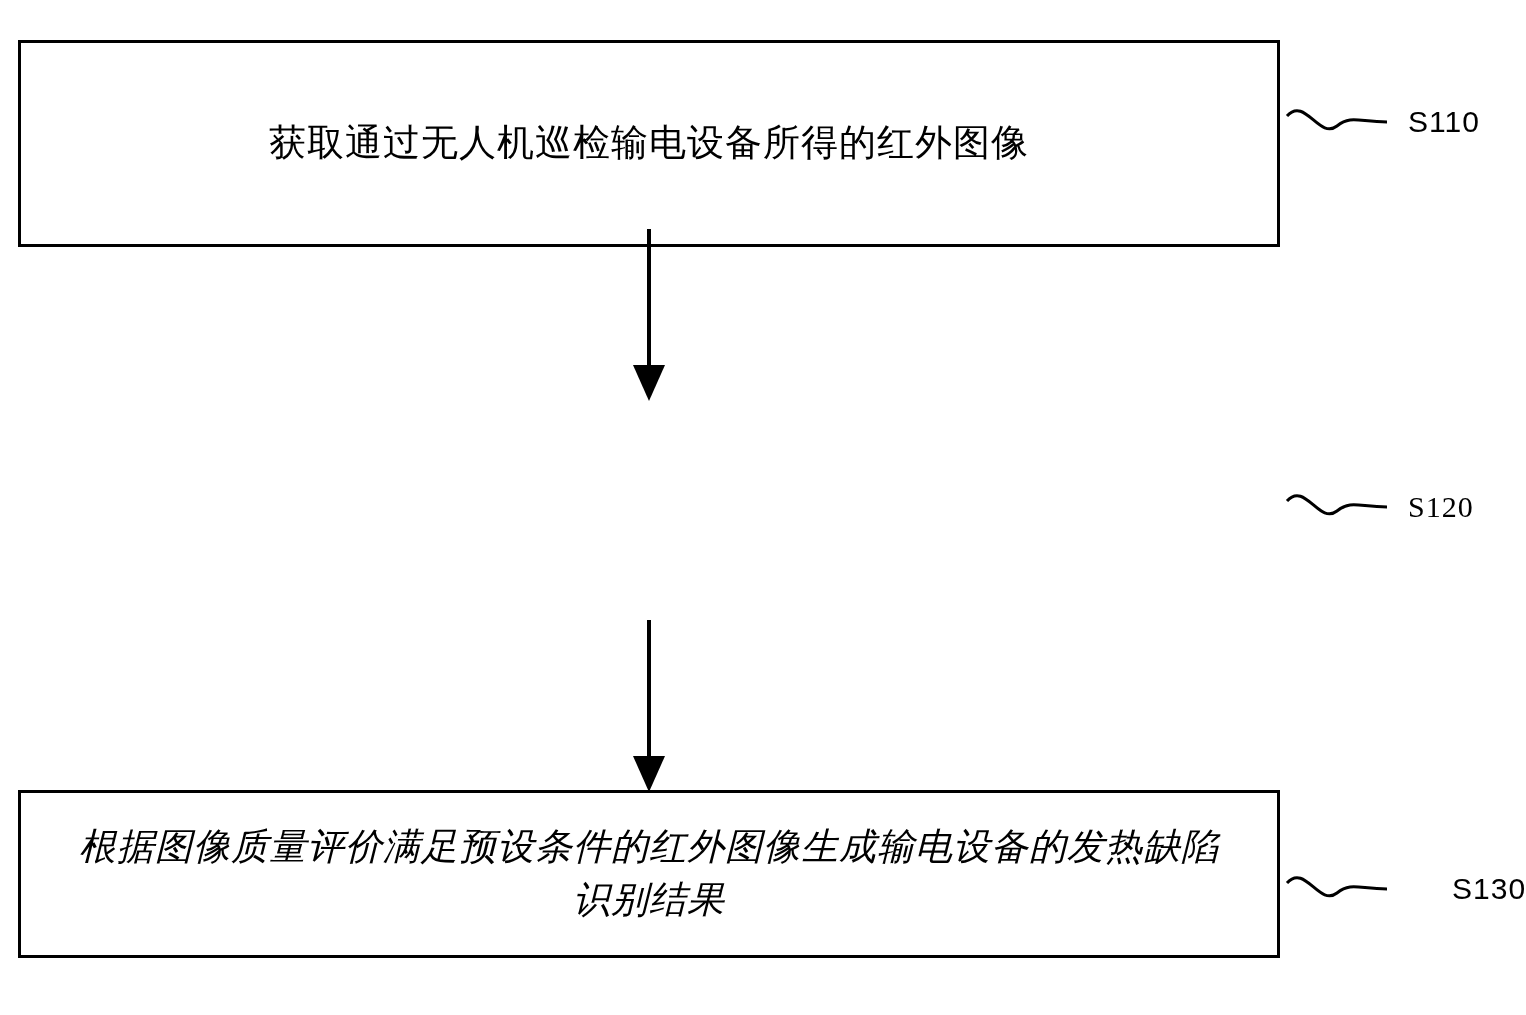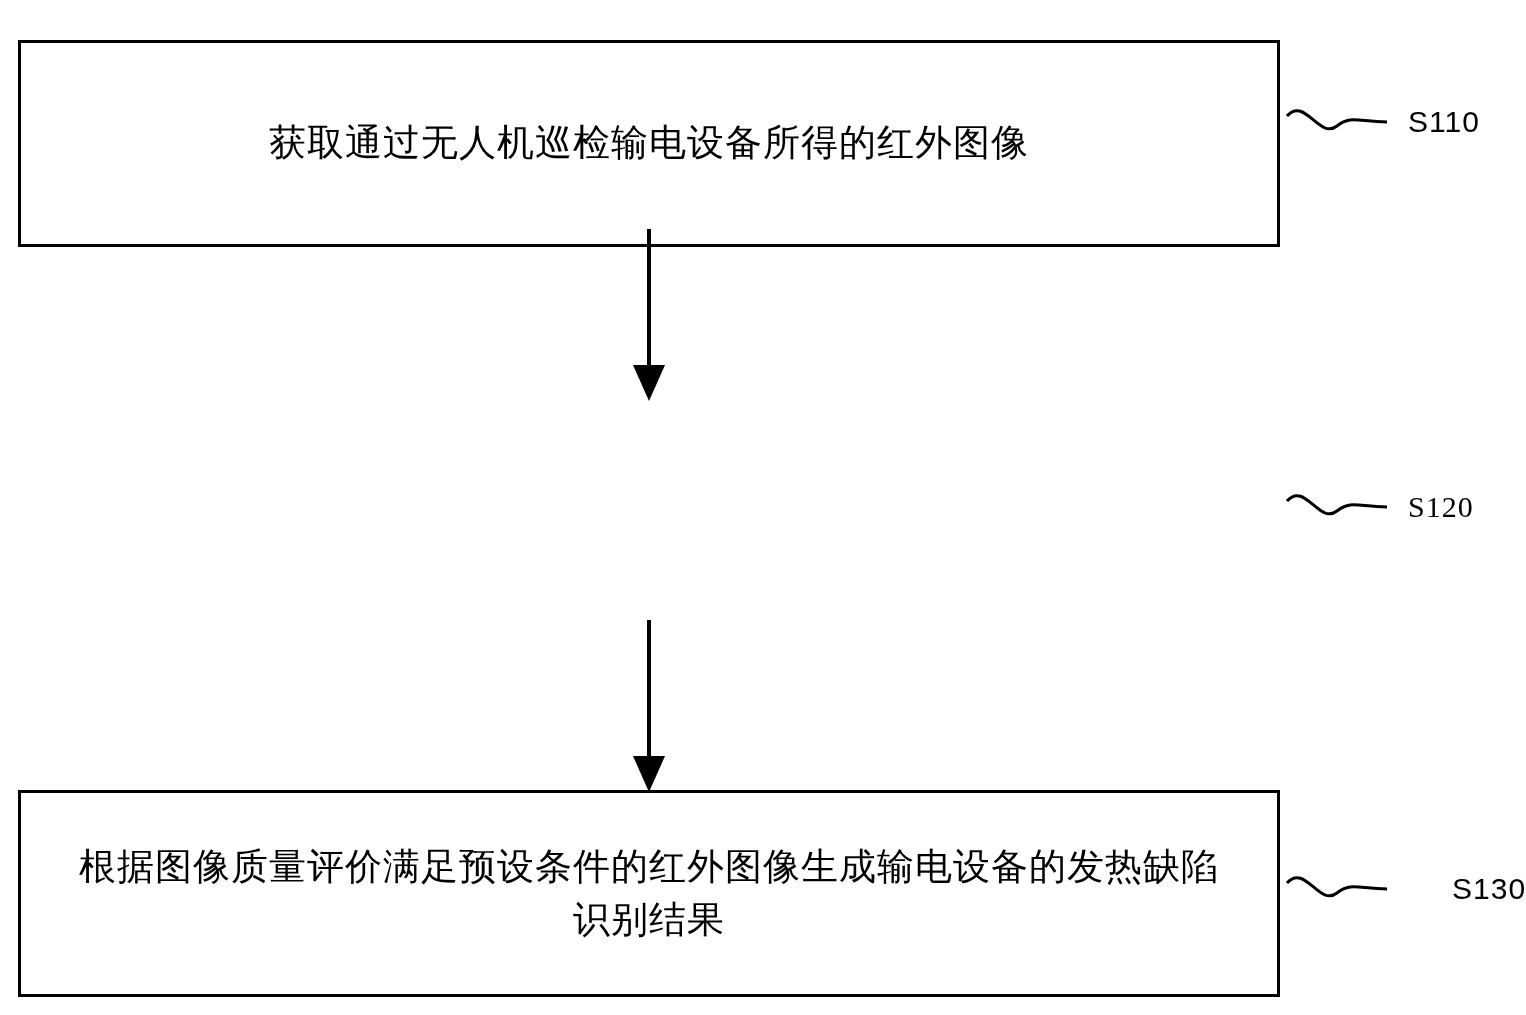--- a/index.html
+++ b/index.html
@@ -72,21 +72,21 @@
   <svg class="squiggle" style="left:1283px; top:473px;" width="110" height="80">
     <path d="M4,28 C22,8 36,52 54,38 C68,27 76,34 104,34" fill="none" stroke="#000000" stroke-width="3"></path>
   </svg>
   <div class="step-label" style="left:1408px; top:490px;font-family:Liberation Serif, serif;">S120</div>
 
   <svg class="connector" style="left:620px; top:620px;" width="60" height="172">
     <line x1="29" y1="0" x2="29" y2="144" stroke="#000000" stroke-width="4"></line>
     <polygon points="29,172 13,136 45,136" fill="#000000"></polygon>
   </svg>
 
-  <div class="flow-box" style="left:18px; top:790px; width:1262px; height:207px;">
+  <div class="flow-box" style="left:18px; top:790px; width:1262px; height:168px;font-style:italic;">
     <div class="box-text">根据图像质量评价满足预设条件的红外图像生成输电设备的发热缺陷识别结果</div>
   </div>
 
   <svg class="squiggle" style="left:1283px; top:855px;" width="110" height="80">
     <path d="M4,28 C22,8 36,52 54,38 C68,27 76,34 104,34" fill="none" stroke="#000000" stroke-width="3"></path>
   </svg>
   <div class="step-label" style="left:1452px; top:872px;">S130</div>
 
 </div>
 

